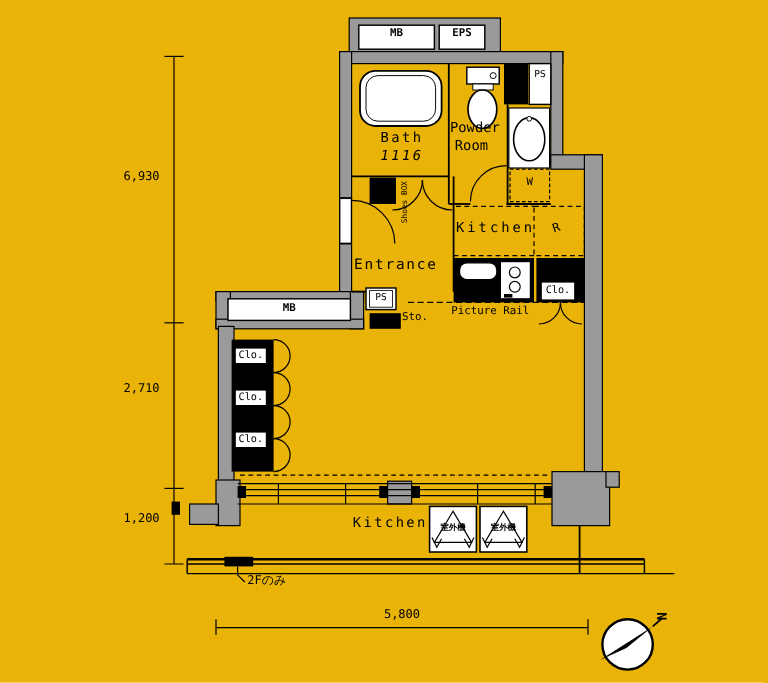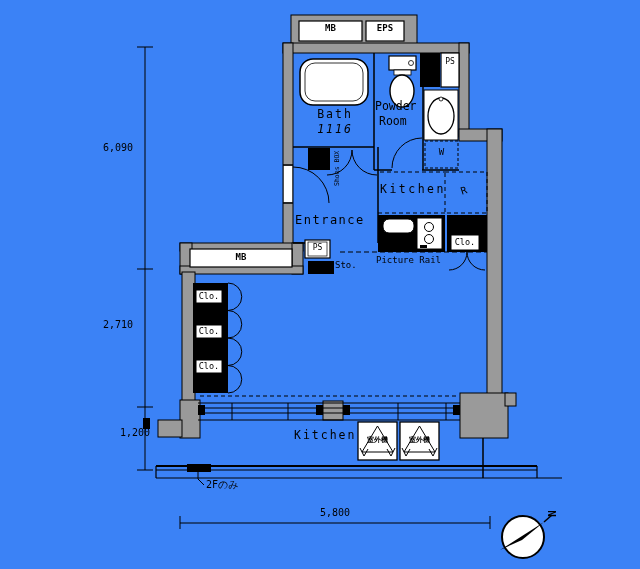--- a/index.html
+++ b/index.html
@@ -1,16 +1,16 @@
 <!DOCTYPE html>
 <html><head>
 <meta charset="utf-8">
 <style>
   html,body{margin:0;padding:0;background:#fff;}
-  #canvas{position:relative;width:640px;height:569px;background:#3b82f6;overflow:hidden;
+  #canvas{position:relative;width:640px;height:569px;background:#eab308;overflow:hidden;
           font-family:"DejaVu Sans Mono","Liberation Mono",monospace;}
   svg{position:absolute;left:0;top:0;}
   .lbl{position:absolute;white-space:nowrap;color:#000;line-height:1;
        font-family:"DejaVu Sans Mono","Liberation Mono",monospace;}
   .c{text-align:center;}
   .r{text-align:right;}
   .b{font-weight:bold;}
 </style>
 </head>
 <body>
@@ -209,20 +209,20 @@
 <div class="lbl c" style="left:196px;top:292px;width:26px;font-size:8.5px;">Clo.</div>
 <div class="lbl c" style="left:196px;top:327px;width:26px;font-size:8.5px;">Clo.</div>
 <div class="lbl c" style="left:196px;top:362px;width:26px;font-size:8.5px;">Clo.</div>
 
 <div class="lbl" style="left:294px;top:430px;font-size:11.5px;letter-spacing:2px;">Kitchen</div>
 <div class="lbl c b" style="left:358px;top:437px;width:39px;font-size:7px;">室外機</div>
 <div class="lbl c b" style="left:400px;top:437px;width:39px;font-size:7px;">室外機</div>
 
 <div class="lbl" style="left:206px;top:480px;font-size:10px;">2Fのみ</div>
 
-<div class="lbl r" style="left:85px;top:143px;width:48px;font-size:10px;">6,090</div>
+<div class="lbl r" style="left:85px;top:143px;width:48px;font-size:10px;">6,930</div>
 <div class="lbl r" style="left:85px;top:320px;width:48px;font-size:10px;">2,710</div>
-<div class="lbl r" style="left:102px;top:428px;width:48px;font-size:10px;">1,200</div>
+<div class="lbl r" style="left:85px;top:428px;width:48px;font-size:10px;">1,200</div>
 <div class="lbl c" style="left:285px;top:508px;width:100px;font-size:10px;">5,800</div>
 
 <div class="lbl b" style="left:548px;top:508px;font-size:11px;transform:rotate(90deg);">N</div>
 
 </div>
 
 </body></html>

